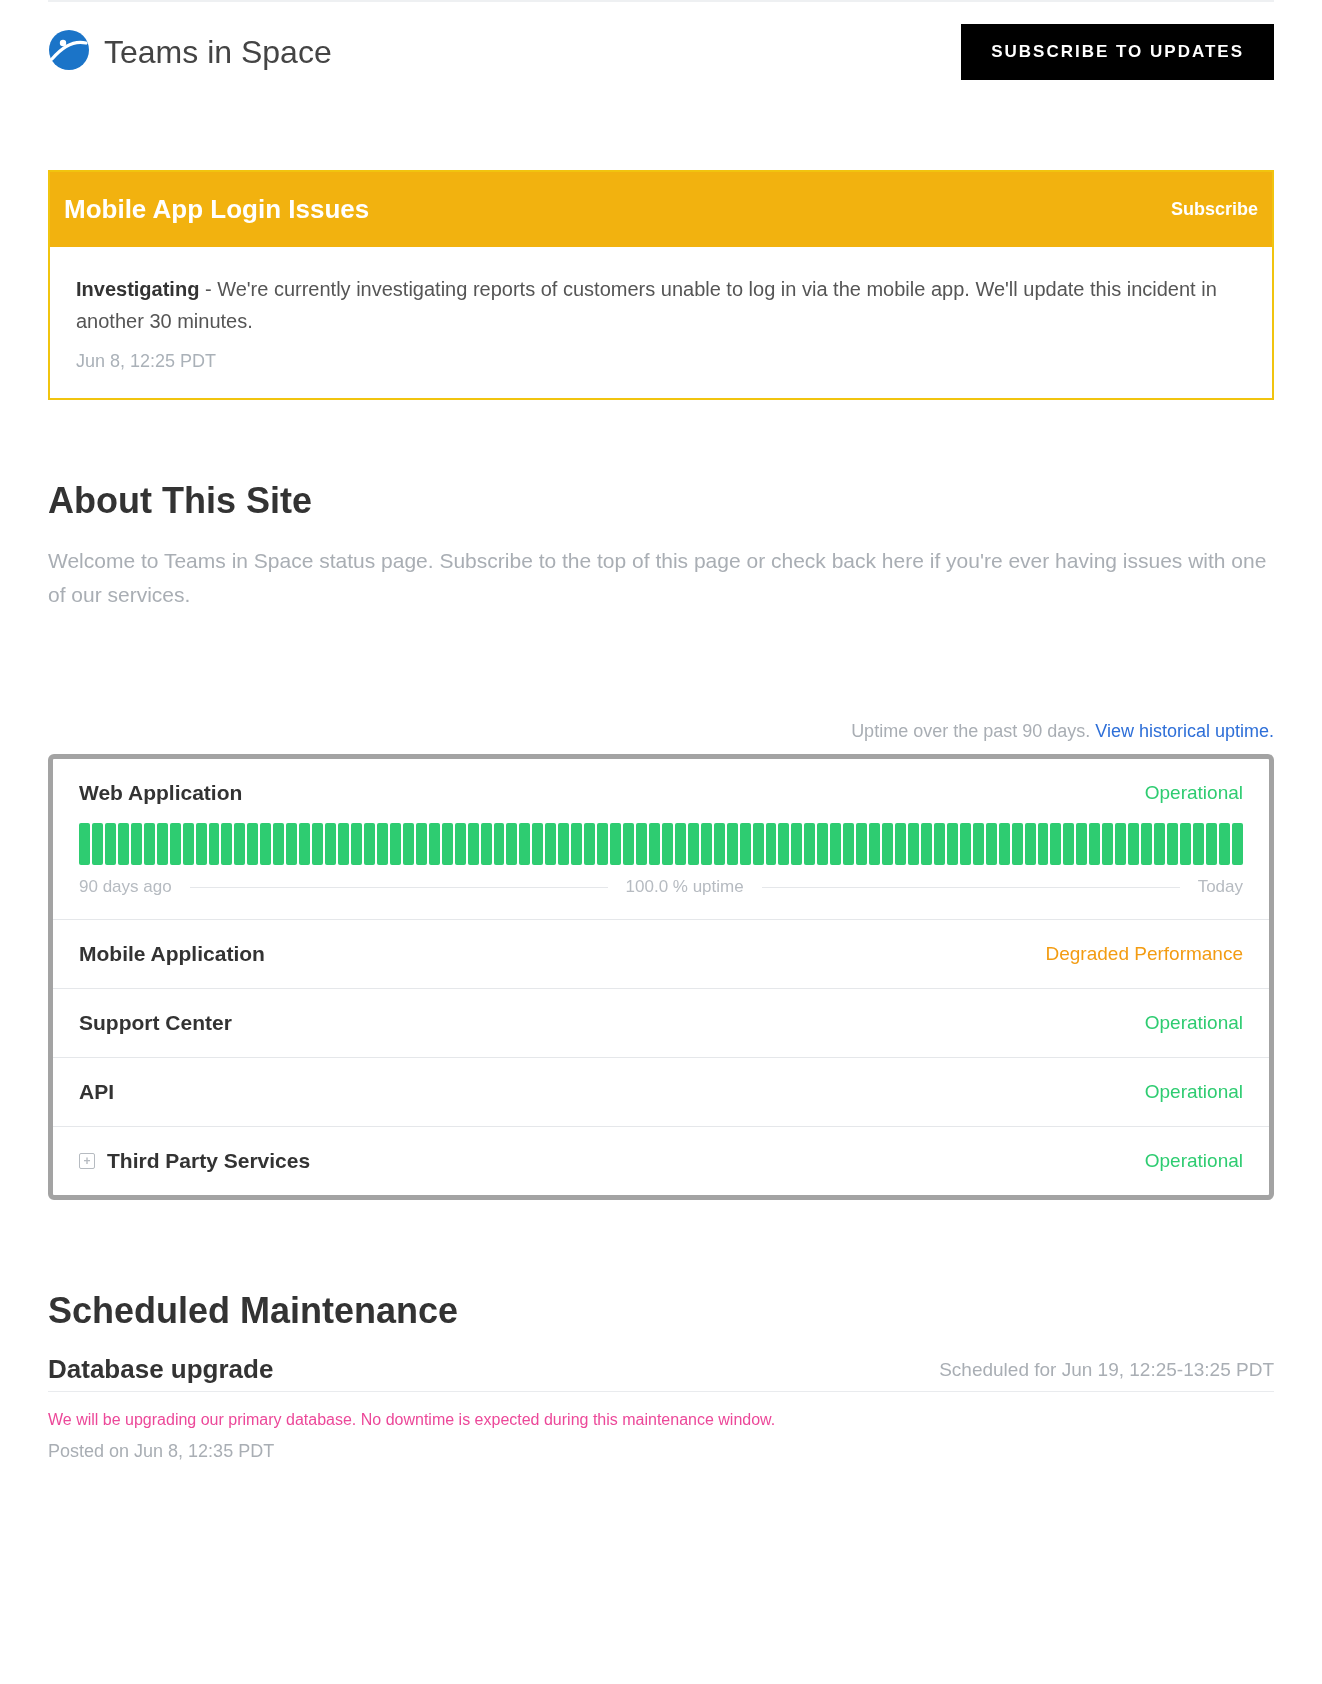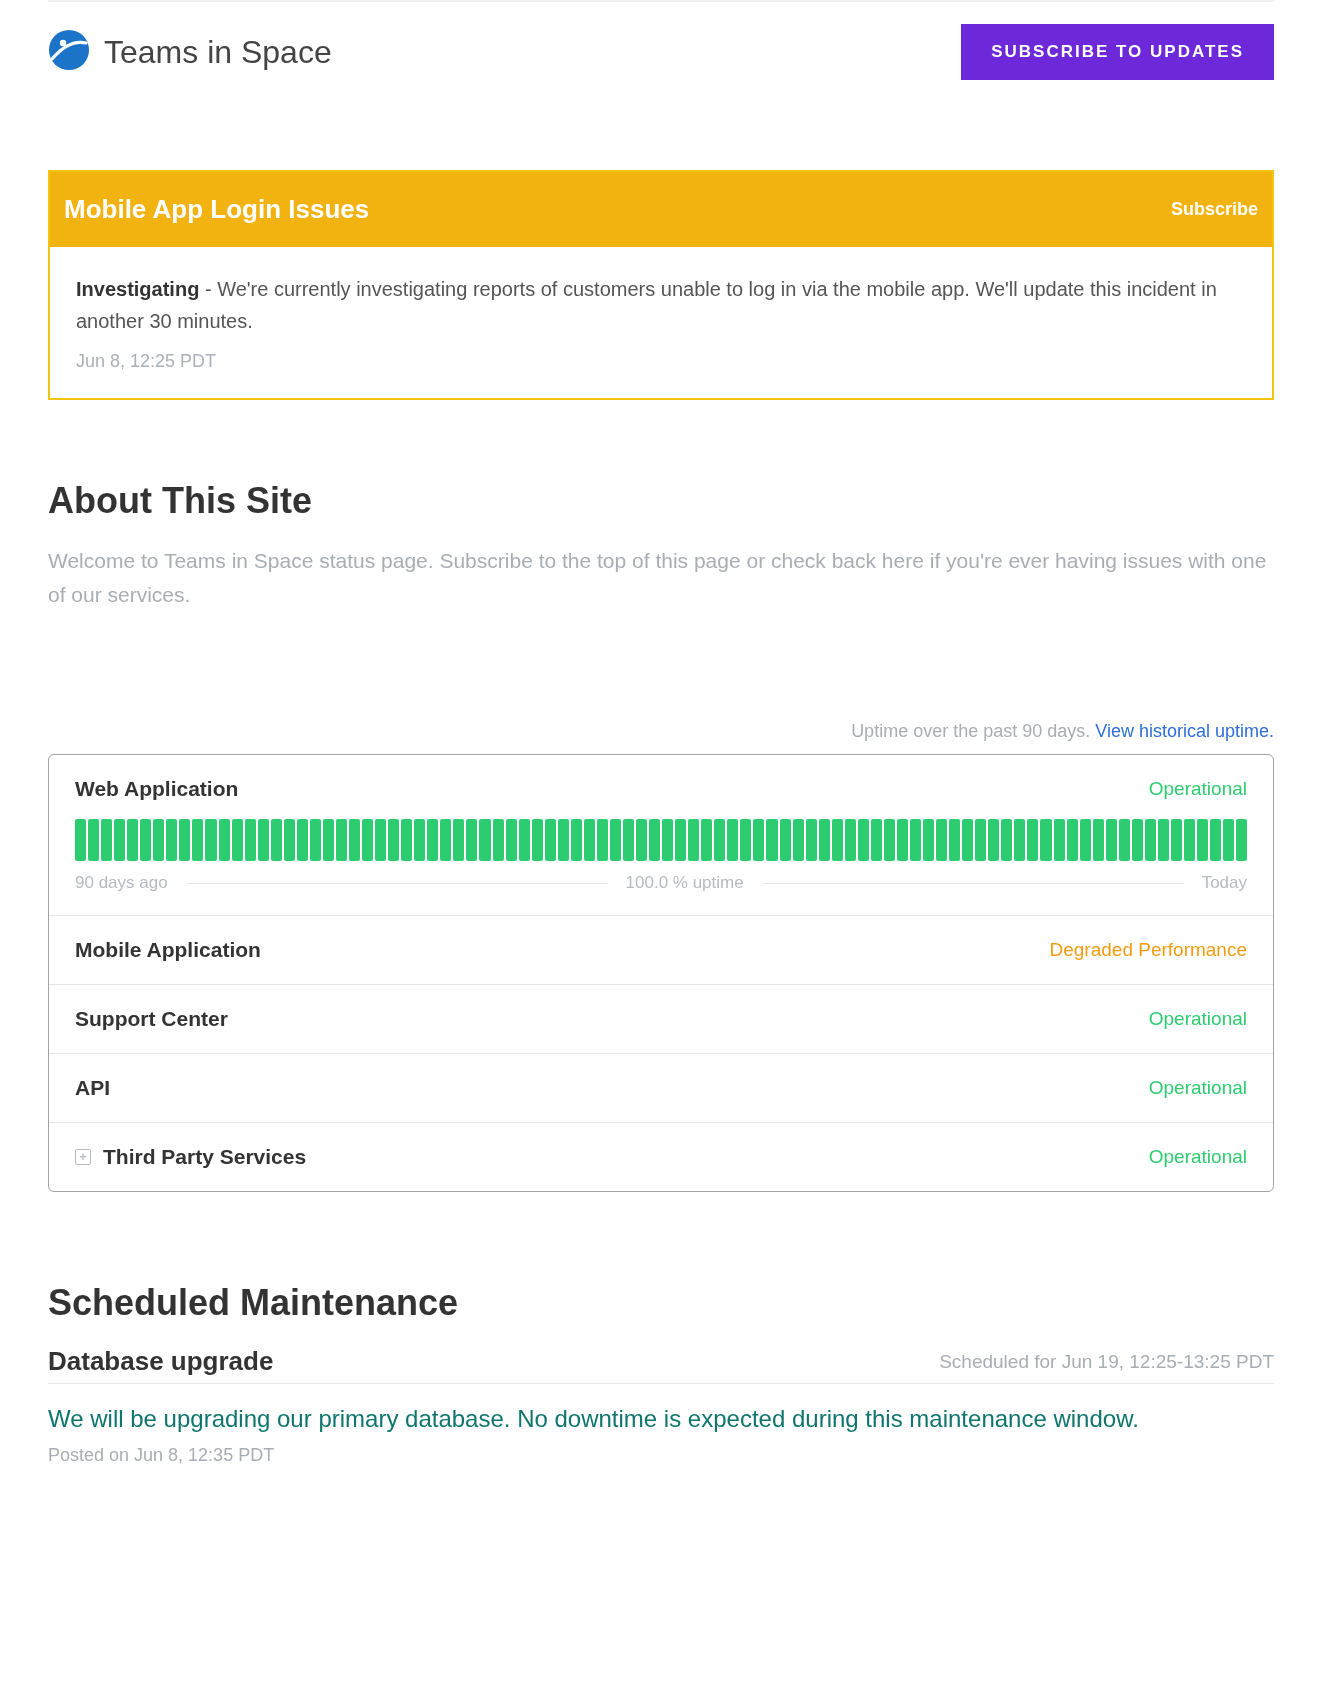--- a/index.html
+++ b/index.html
@@ -22,21 +22,21 @@
     align-items: center;
     gap: 14px;
   }
   .brand-name {
     font-size: 32px;
     color: #444;
     font-weight: 400;
     text-align: center;
   }
   .subscribe-btn {
-    background: #6d28d9;
+    background: #000000;
     color: #fff;
     border: none;
     padding: 18px 30px;
     font-size: 17px;
     font-weight: 700;
     letter-spacing: 2px;
     text-transform: uppercase;
     cursor: pointer;
   }
   .incident-card {
@@ -60,21 +60,21 @@
   .section-h1 { font-size: 36px; font-weight: 700; color: #333; margin-bottom: 22px; }
   .about-text { font-size: 21px; line-height: 1.6; color: #a9aeb4; margin-bottom: 110px; }
   .uptime-note {
     text-align: right;
     font-size: 18px;
     color: #a9aeb4;
     margin-bottom: 12px;
   }
   .uptime-note a { color: #2e6fd8; text-decoration: none; cursor: pointer; }
   .components {
-    border: 1px solid #a3a3a3;
+    border: 5px solid #a3a3a3;
     border-radius: 6px;
     margin-bottom: 90px;
   }
   .component-row {
     border-bottom: 1px solid #e5e7ea;
     padding: 22px 26px;
   }
   .component-row:last-child { border-bottom: none; }
   .component-head {
     display: flex;
@@ -104,21 +104,21 @@
     width: 16px; height: 16px; display:inline-flex; align-items:center; justify-content:center;
     border:1px solid #b6bbc1; color:#b6bbc1; font-size:12px; line-height:1;
     border-radius:2px;
   }
   .maint-title-row {
     display:flex; justify-content:space-between; align-items:center;
     border-bottom:1px solid #e9ebee; padding-bottom:6px; margin-bottom:16px;
   }
   .maint-title { font-size:26px; font-weight:700; color:#333; }
   .maint-when { font-size:19px; color:#a9aeb4; }
-  .maint-body { font-size:24px; color:#0f766e; line-height:1.55; }
+  .maint-body { font-size:16px; color:#ec4899; line-height:1.55; }
   .maint-posted { font-size:18px; color:#a9aeb4; margin-top:8px; }
 </style>
 </head>
 <body>
 
 <div class="top-rule"></div>
 
 <div class="header">
   <div class="brand">
     <span>

